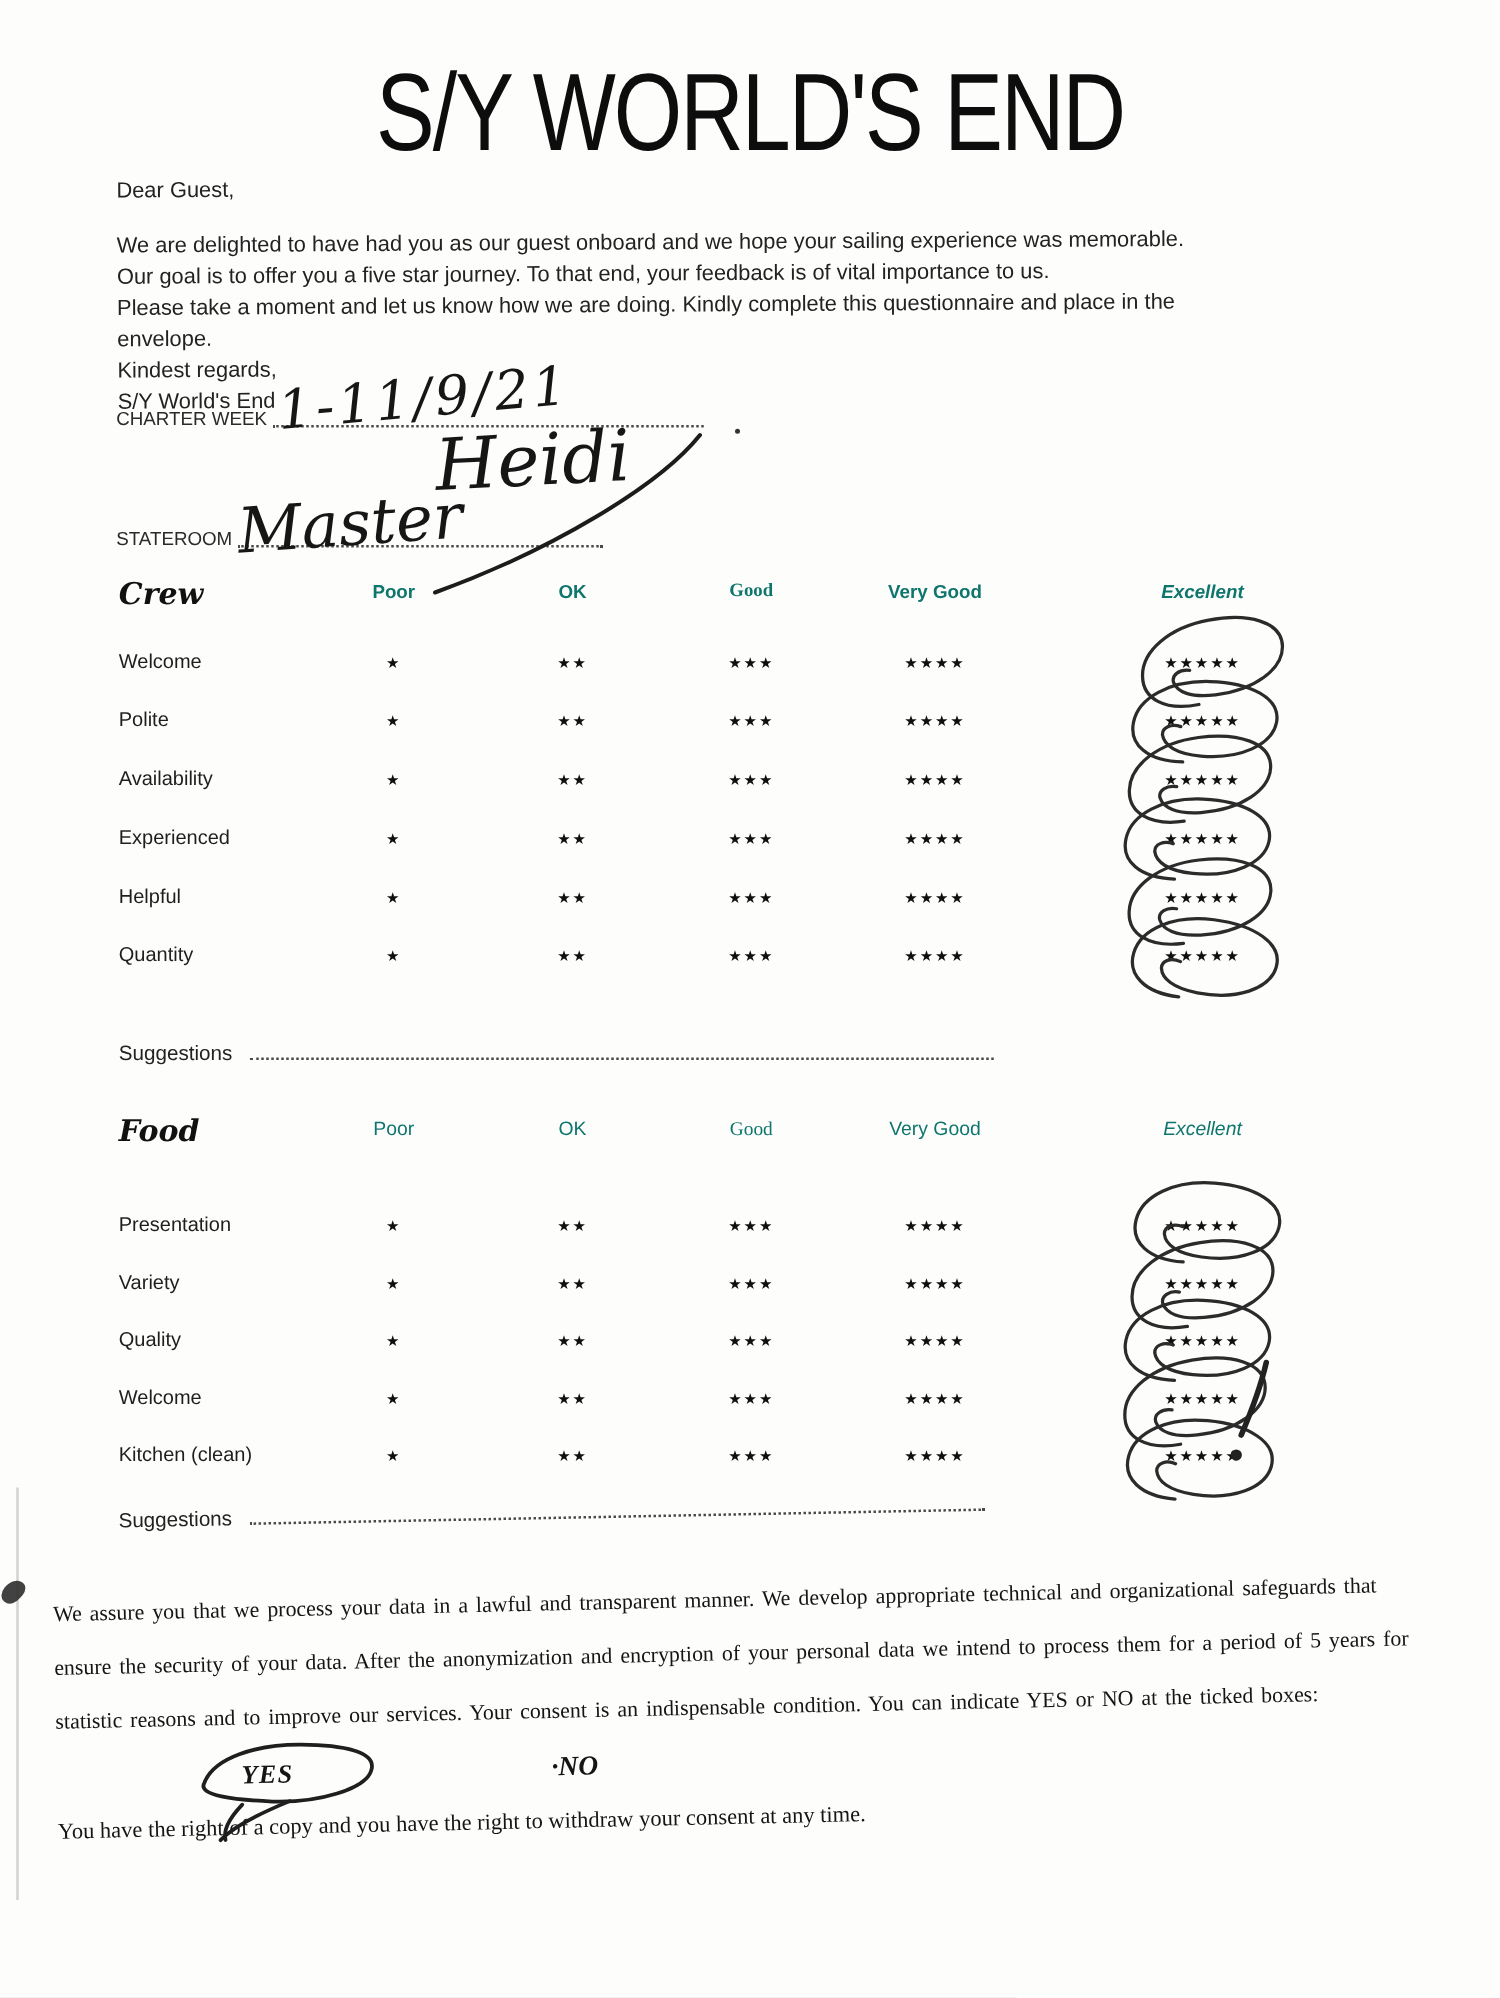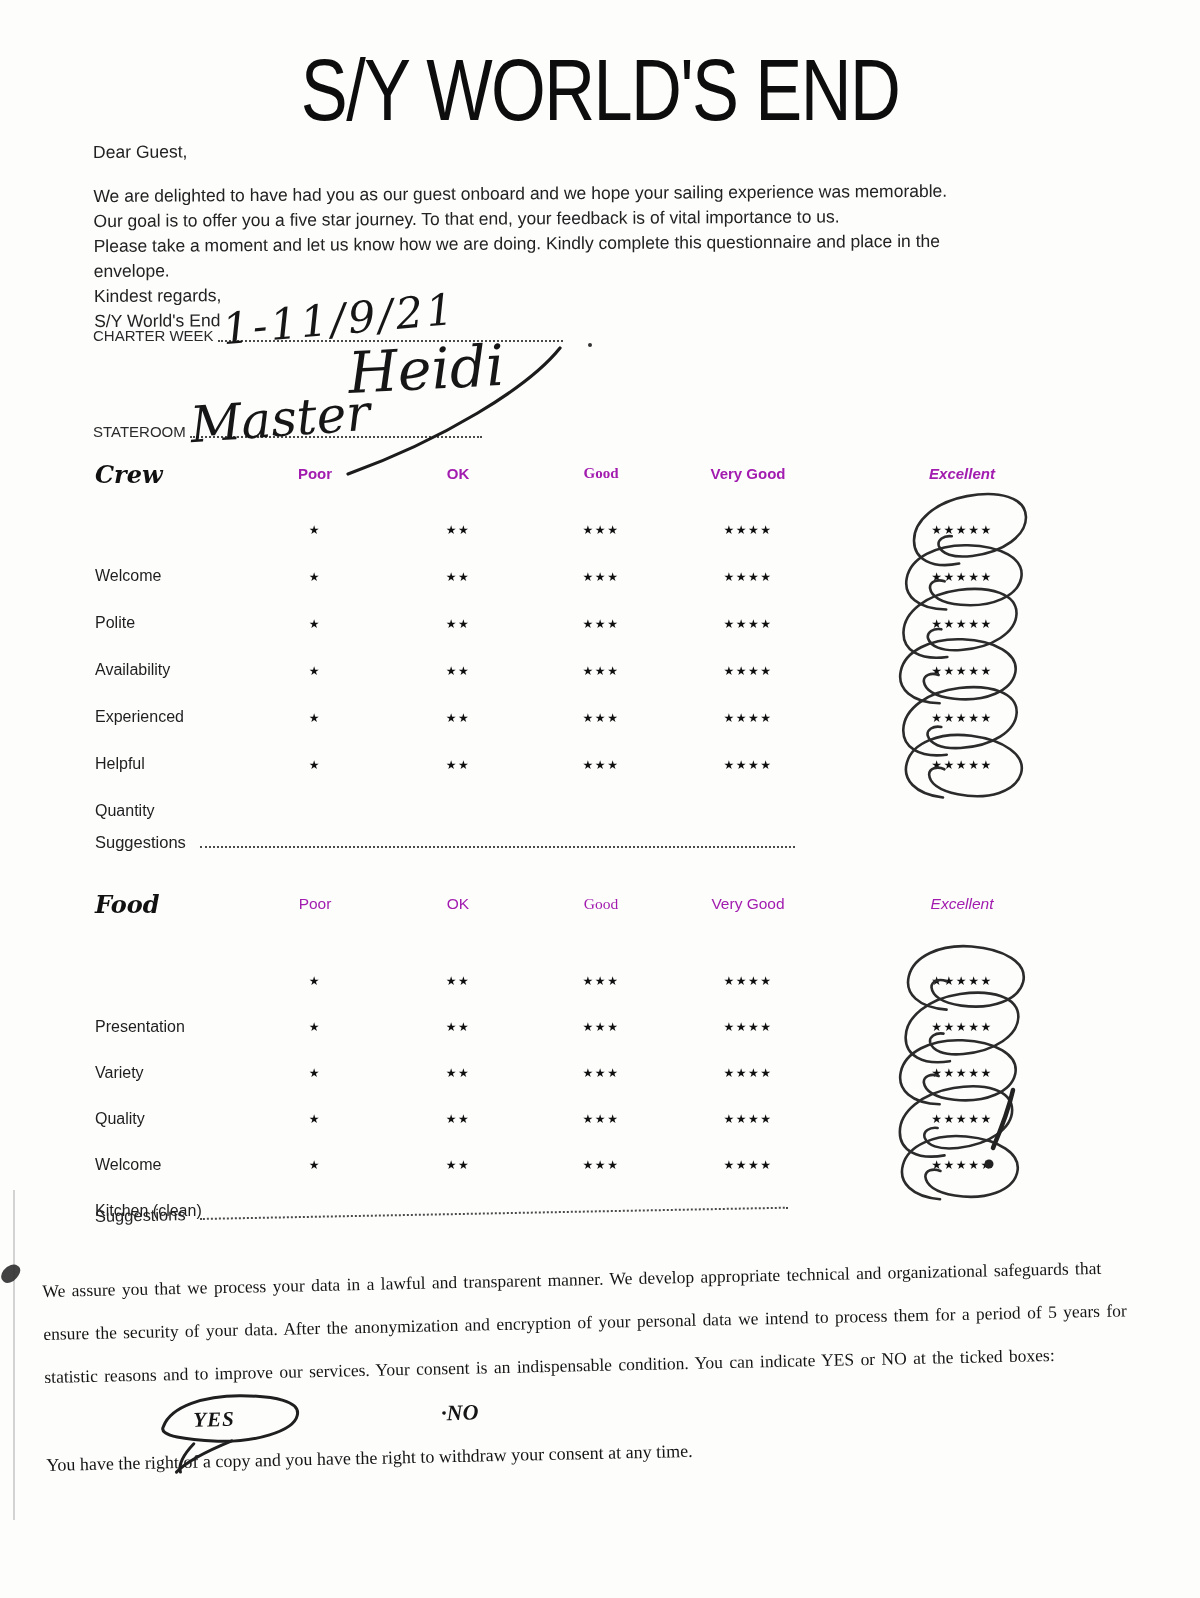--- a/index.html
+++ b/index.html
@@ -48,29 +48,29 @@
   
   .tbl{position:absolute;left:95px;width:1010px;}
   .tbl-crew{top:460px;}
   .tbl-food{top:890px;}
   .thead{position:relative;height:46px;}
   .tbl-title{
     position:absolute;left:0;top:0;
     font-family:"DejaVu Serif",serif;font-style:italic;font-weight:700;
     font-size:24px;color:#111;
   }
-  .hcell{position:absolute;transform:translateX(-50%);top:5px;font-size:15px;color:#a21caf;white-space:nowrap;}
+  .hcell{position:absolute;transform:translateX(-50%);top:5px;font-size:15px;color:#0f766e;white-space:nowrap;}
   .tbl-crew .hcell{font-weight:700;}
   .tbl-food .hcell{font-weight:400;font-size:15.5px;}
   .h1{left:220px;} .h2{left:363px;} .h3{left:506px;font-family:Liberation Serif, serif;} .h4{left:653px;} .h5{left:867px;font-style:italic;}
   .rrow{position:relative;}
   .tbl-crew .rrow{height:47px;}
   .tbl-food .rrow{height:46px;text-align:right;}
   .tbl-food .rows{margin-top:22px;}
-  .rlabel{position:absolute;left:0;top:50%;transform:translateY(-50%);font-size:16px;color:#1e1e1e;white-space:nowrap;margin-top:46px;}
+  .rlabel{position:absolute;left:0;top:50%;transform:translateY(-50%);font-size:16px;color:#1e1e1e;white-space:nowrap;}
   .stars{position:absolute;top:50%;transform:translate(-50%,-50%);font-size:12px;letter-spacing:1.5px;color:#0f0f0f;white-space:nowrap;}
   .s1{left:220px;} .s2{left:363px;} .s3{left:506px;} .s4{left:653px;} .s5{left:867px;}
   
   .circ{position:absolute;left:800px;top:-14px;width:134px;height:78px;overflow:visible;pointer-events:none;}
   .circ path{fill:none;stroke:#2b2b2b;stroke-width:2.6;stroke-linecap:round;}
   .r0 .circ{transform:translate(8px,-2px) rotate(-7deg);}
   .r1 .circ{transform:translate(2px,0) rotate(5deg);}
   .r2 .circ{transform:translate(-2px,-2px) rotate(-4deg);}
   .r3 .circ{transform:translate(-4px,0) rotate(6deg);}
   .r4 .circ{transform:translate(-2px,2px) rotate(-3deg);}

